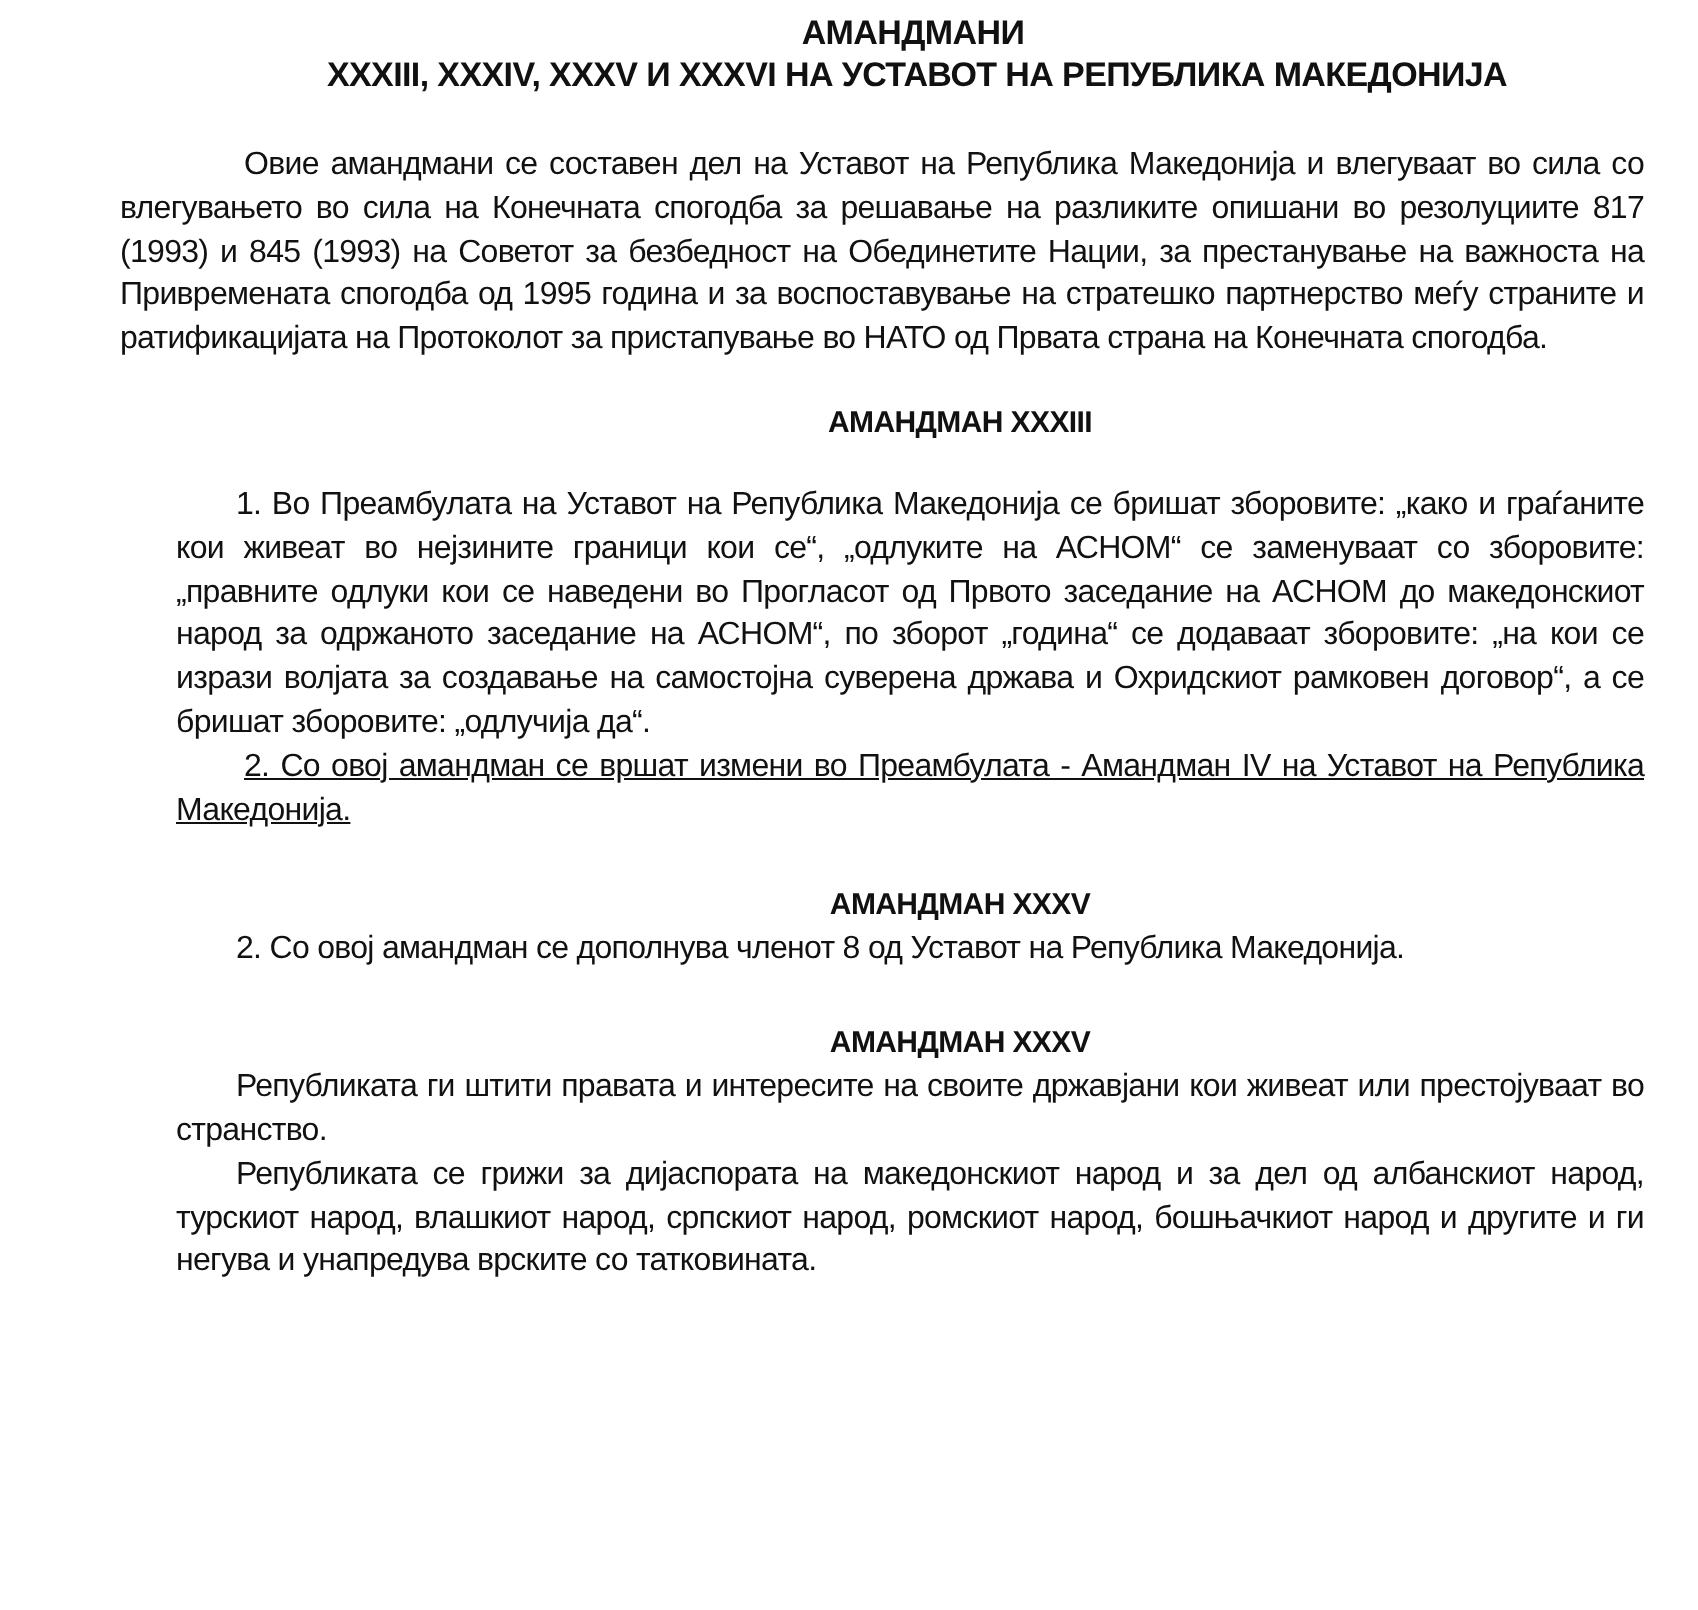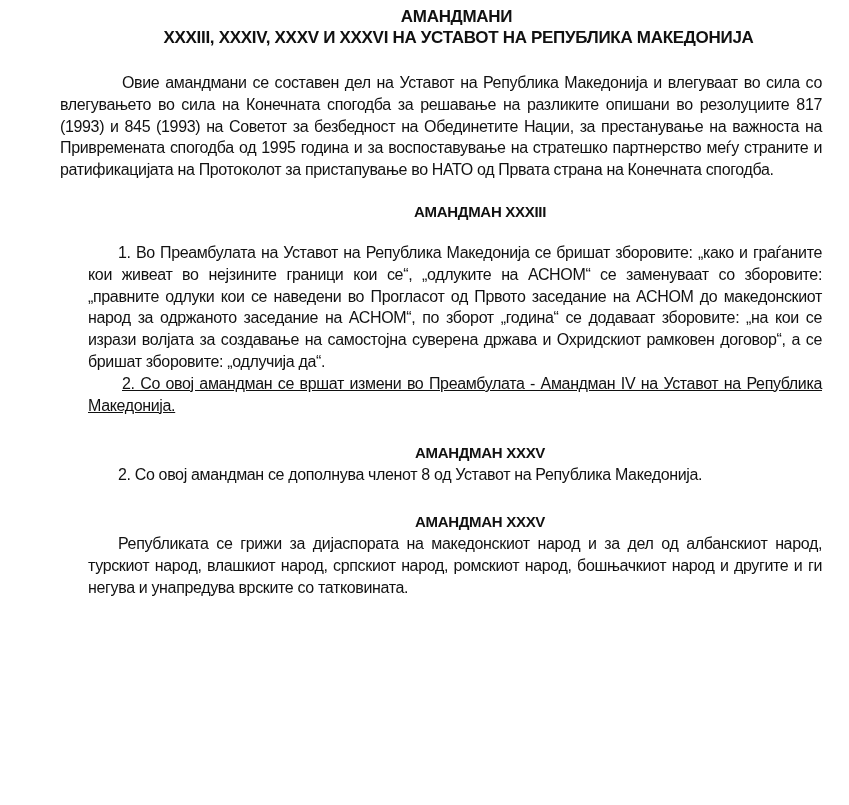--- a/index.html
+++ b/index.html
@@ -49,15 +49,16 @@
     <div class="para ind2">2. Со овој амандман се вршат измени во Преамбулата - Амандман IV на Уставот на Република Македонија.</div>
   </div>
 
   <div class="section s35">
     <div class="sec-head">АМАНДМАН XXXV</div>
     <div class="para ind">2. Со овој амандман се дополнува членот 8 од Уставот на Република Македонија.</div>
   </div>
 
   <div class="section s36">
     <div class="sec-head">АМАНДМАН XXXV</div>
+    <div class="para ind">Републиката ги штити правата и интересите на своите државјани кои живеат или престојуваат во странство.</div>
     <div class="para ind">Републиката се грижи за дијаспората на македонскиот народ и за дел од албанскиот народ, турскиот народ, влашкиот народ, српскиот народ, ромскиот народ, бошњачкиот народ и другите и ги негува и унапредува врските со татковината.</div>
   </div>
 </div>
 
 </body></html>

